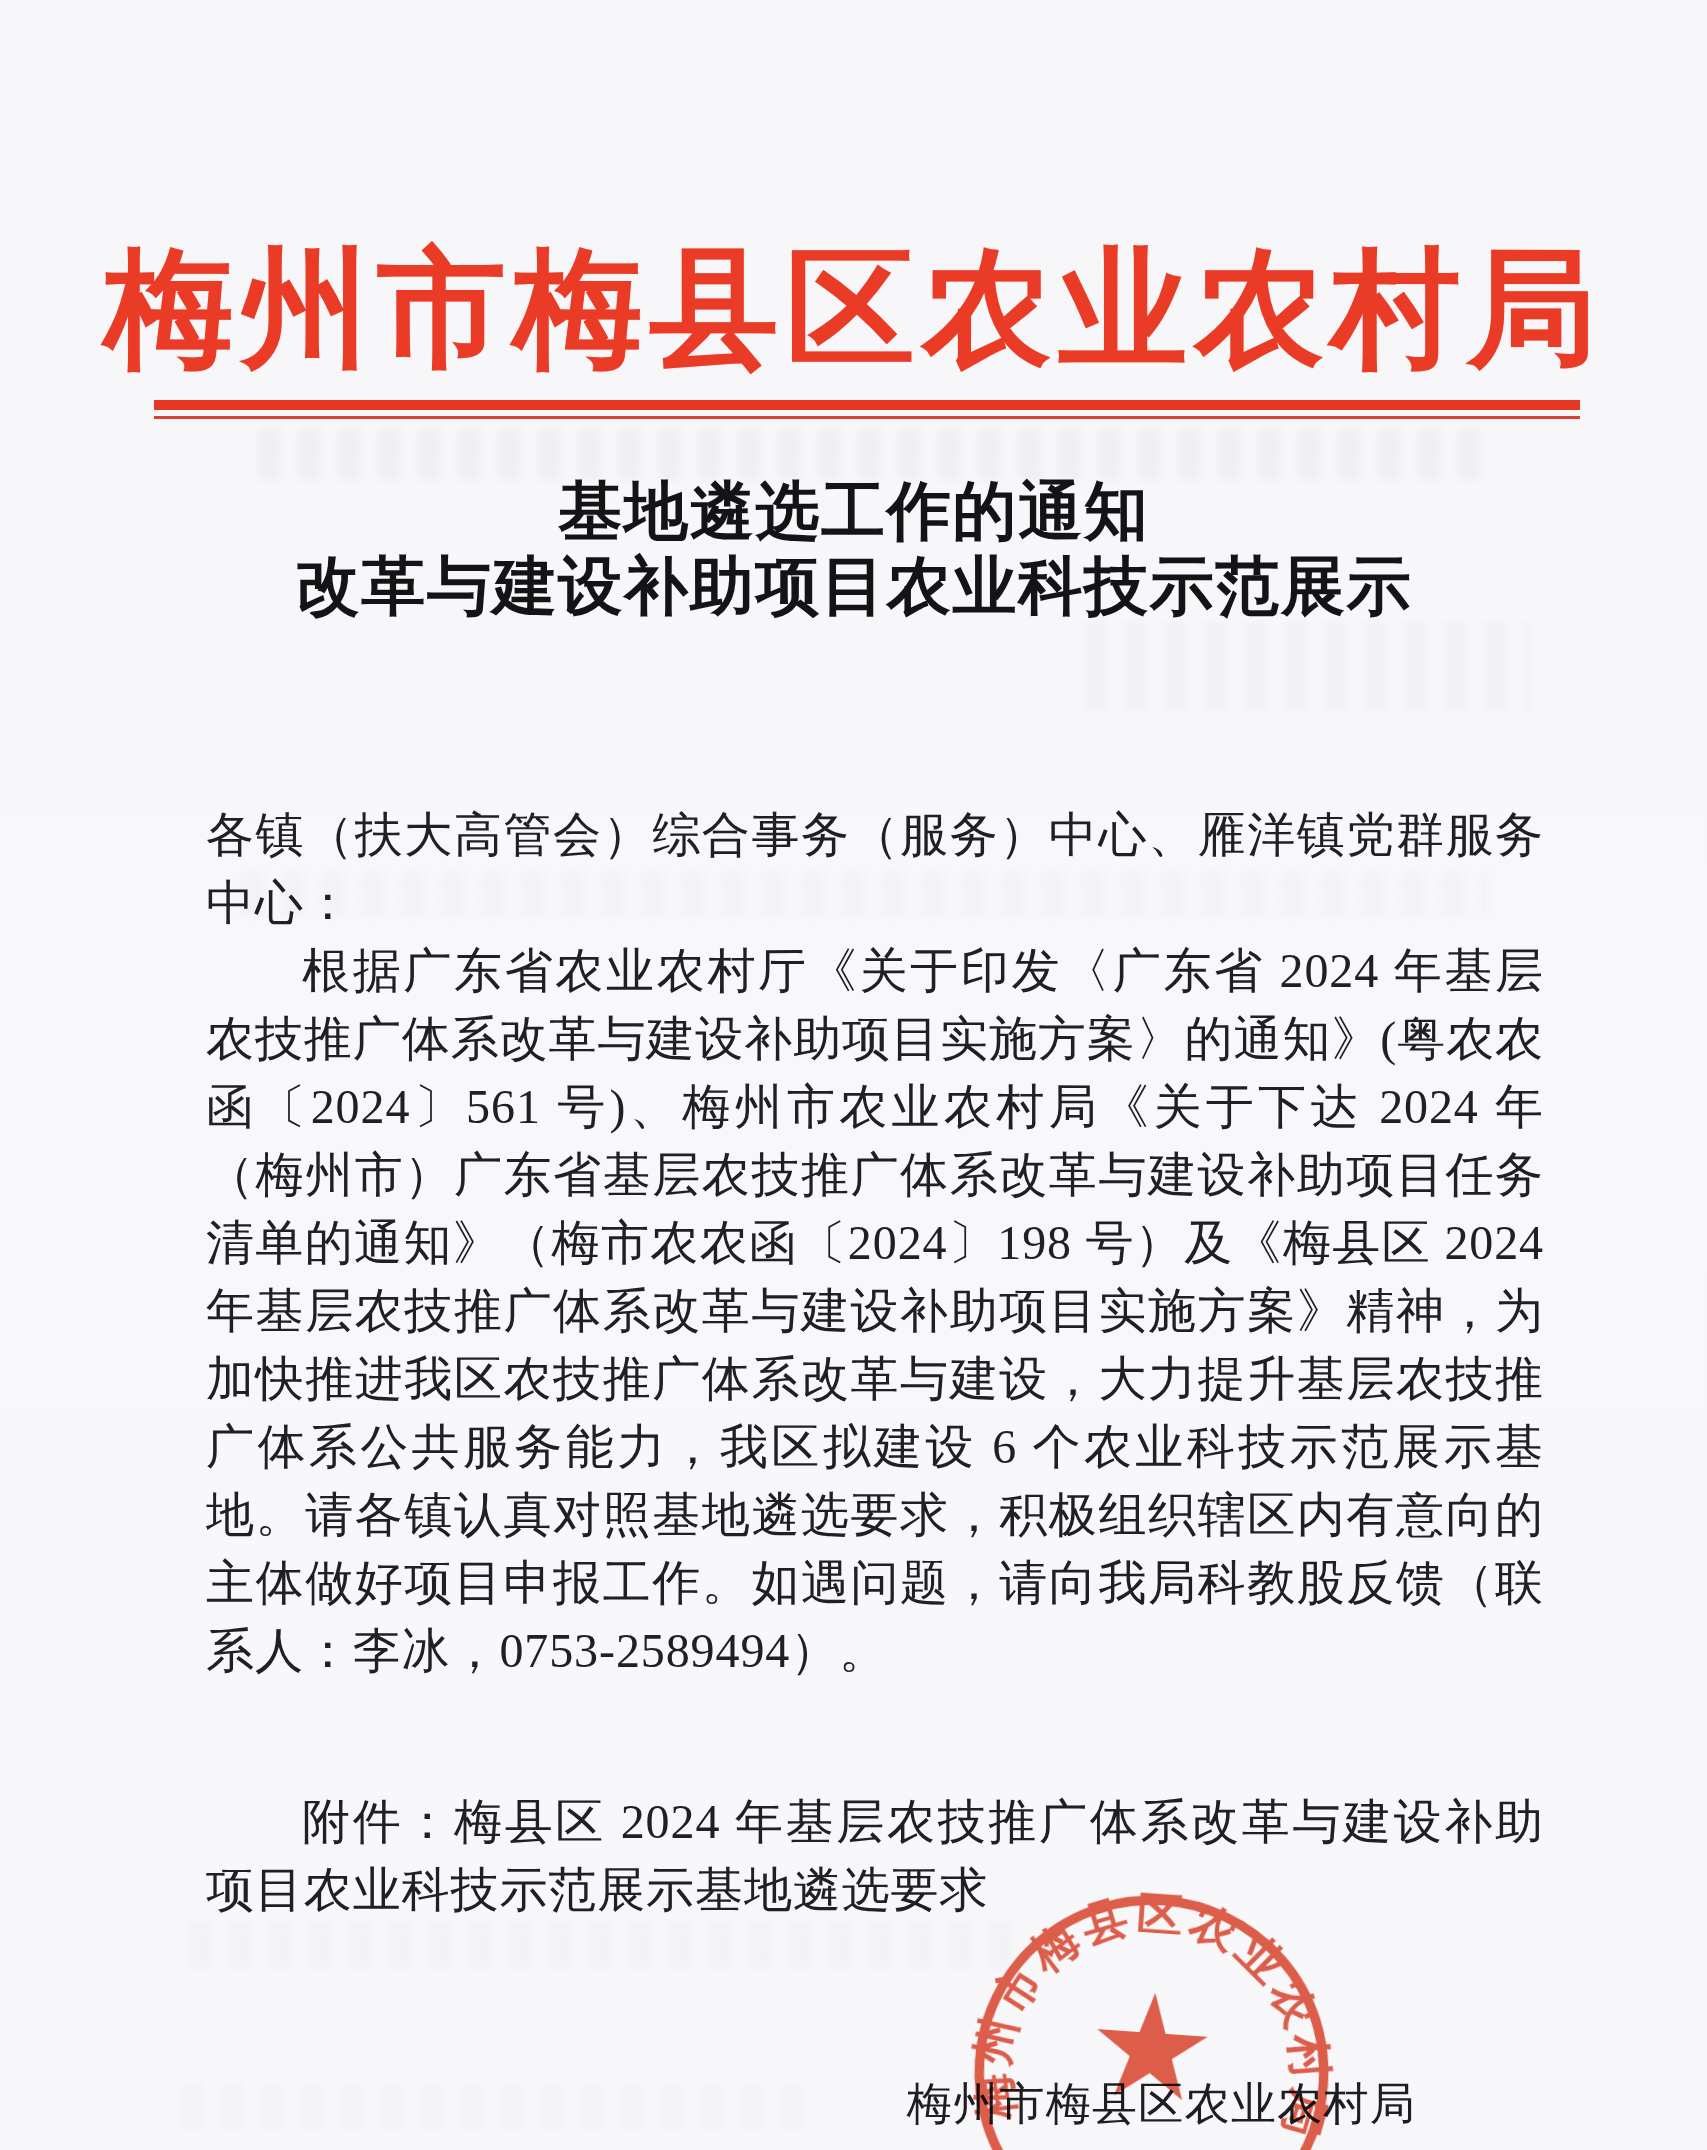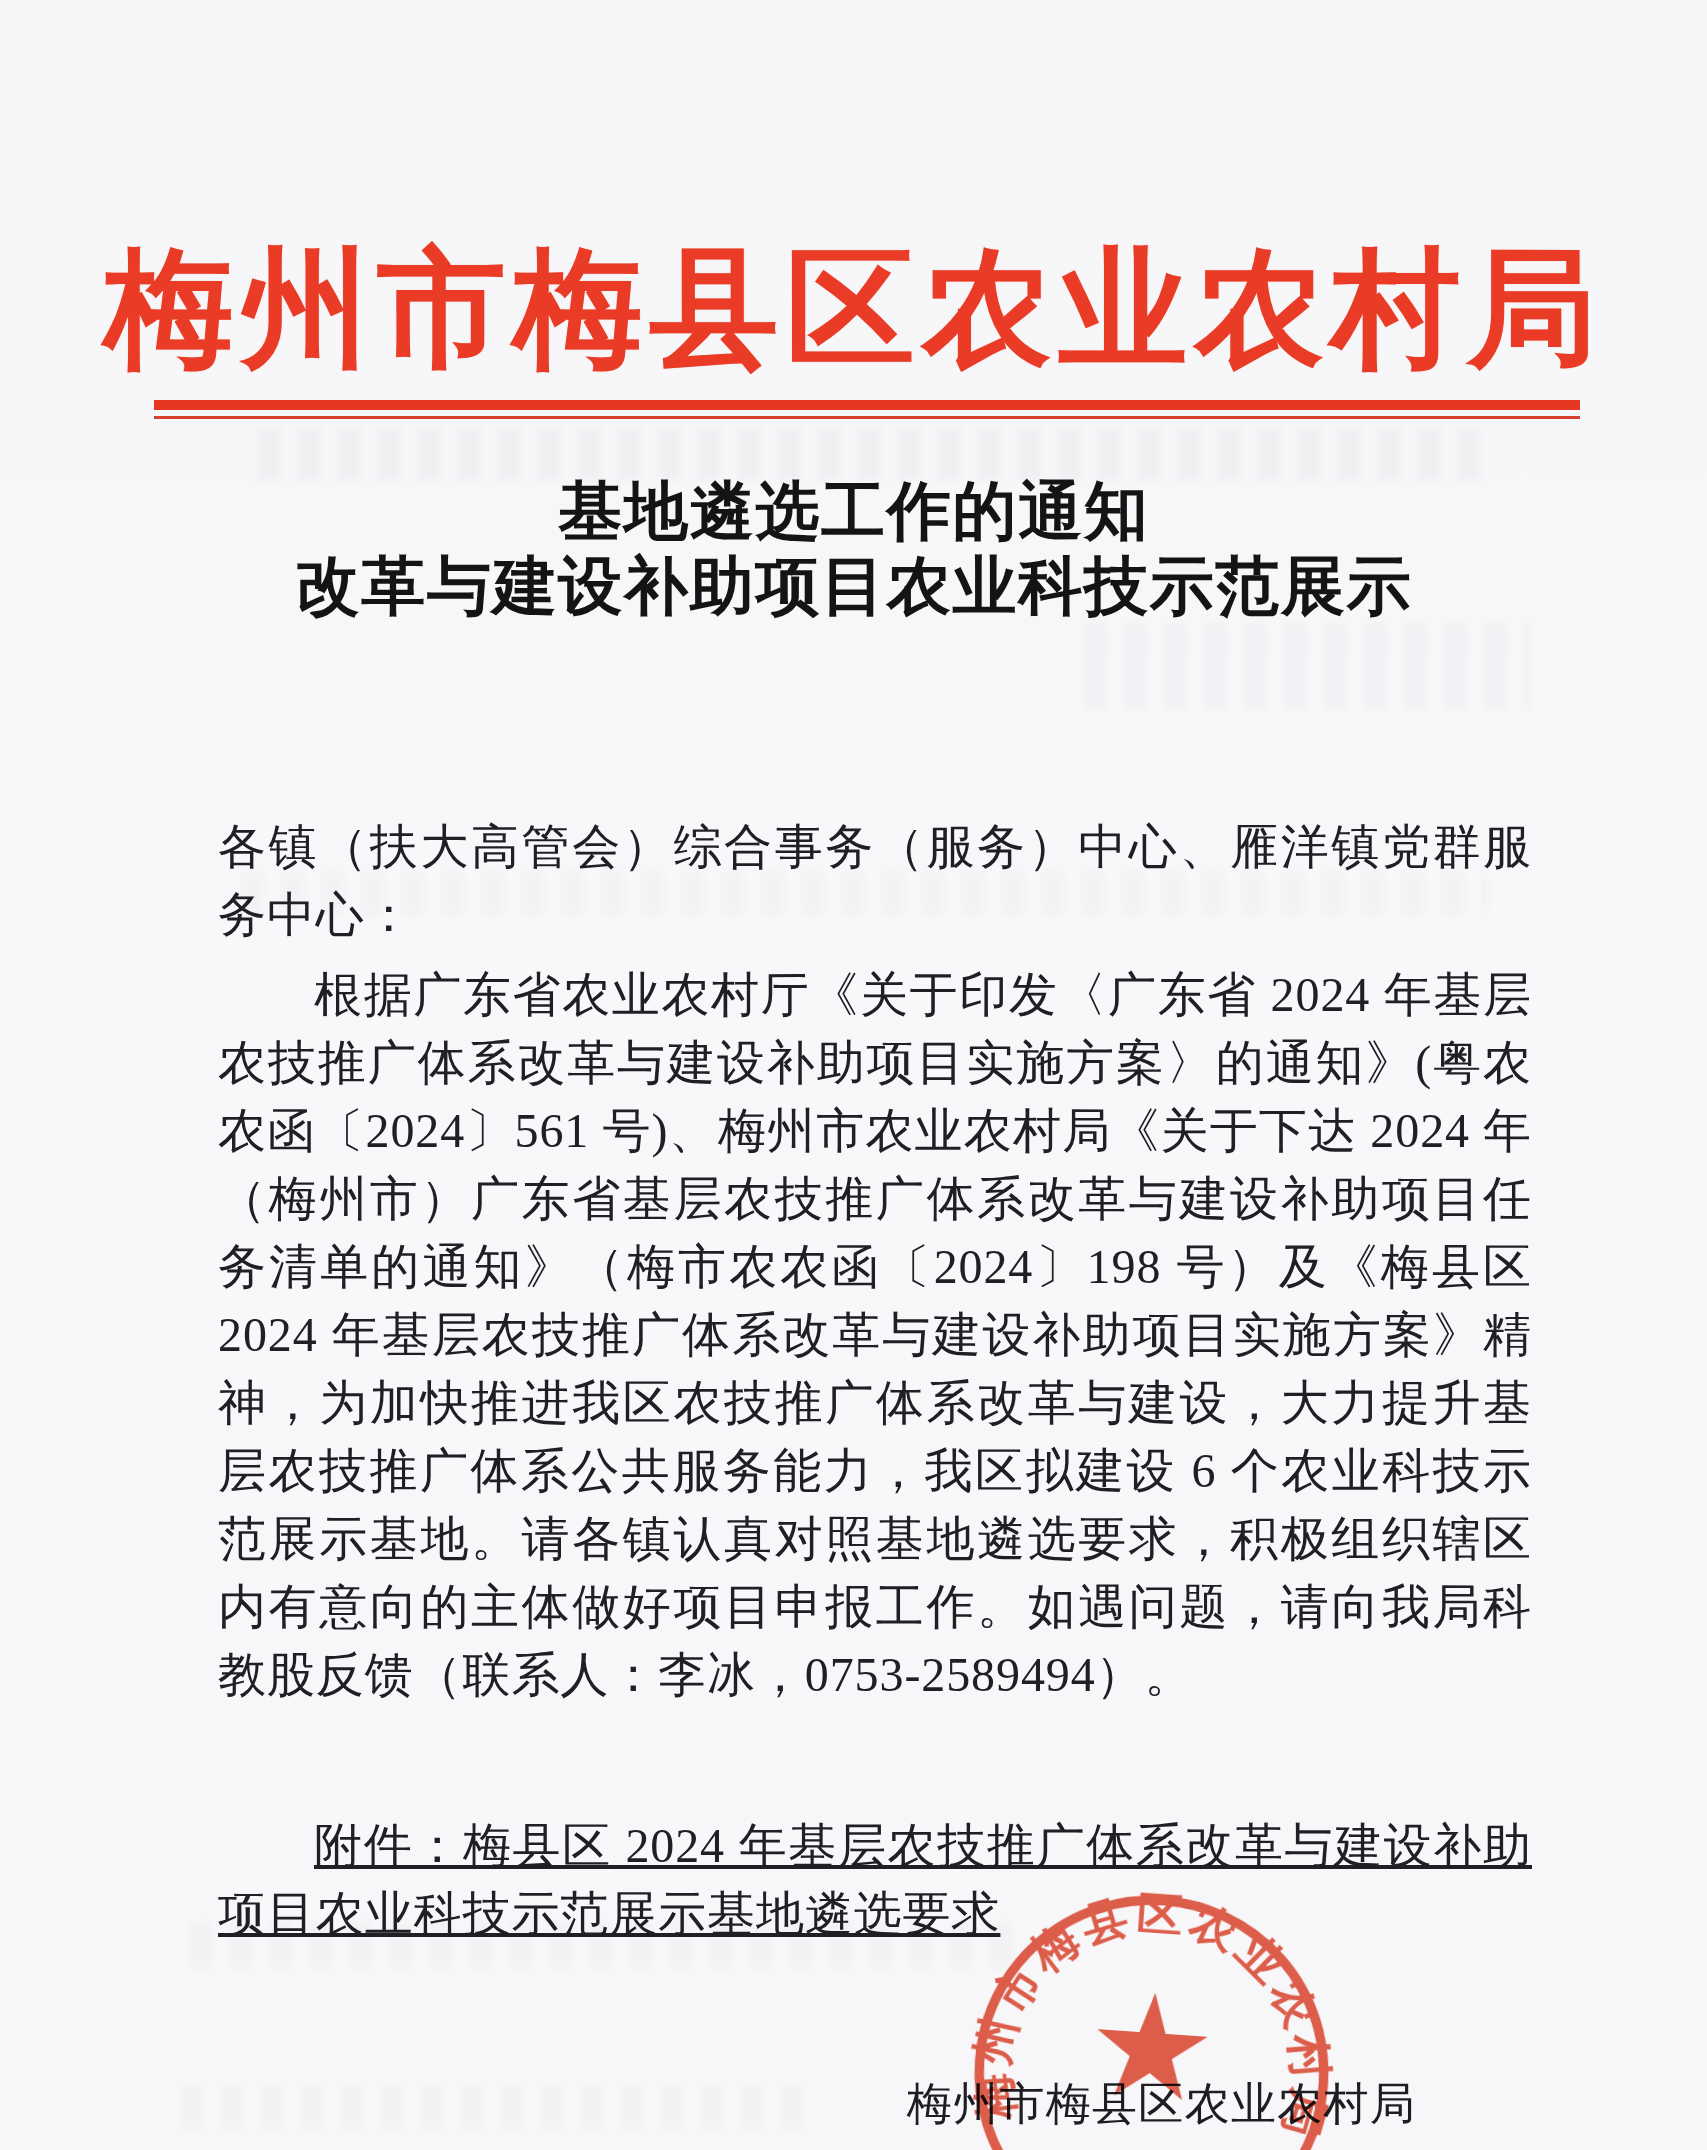--- a/index.html
+++ b/index.html
@@ -70,23 +70,23 @@
     left: 206px;
     top: 801px;
     width: 1338px;
     font-size: 48px;
     line-height: 68px;
     color: #202024;
     letter-spacing: 0.9px;
     text-align: justify;
     text-justify: inter-character;
   }
-  .content p { margin: 12px; }
+  .content p { margin: 0; }
   .content .indent { text-indent: 2em; }
-  .content .attachment { margin-top: 103px; text-decoration: underline; }
+  .content .attachment { margin-top: 103px; }
 
   
   .sign-block {
     position: absolute;
     left: 886px;
     top: 2080px;
     width: 551px;
     text-align: center;
     color: #1e1e22;
   }

